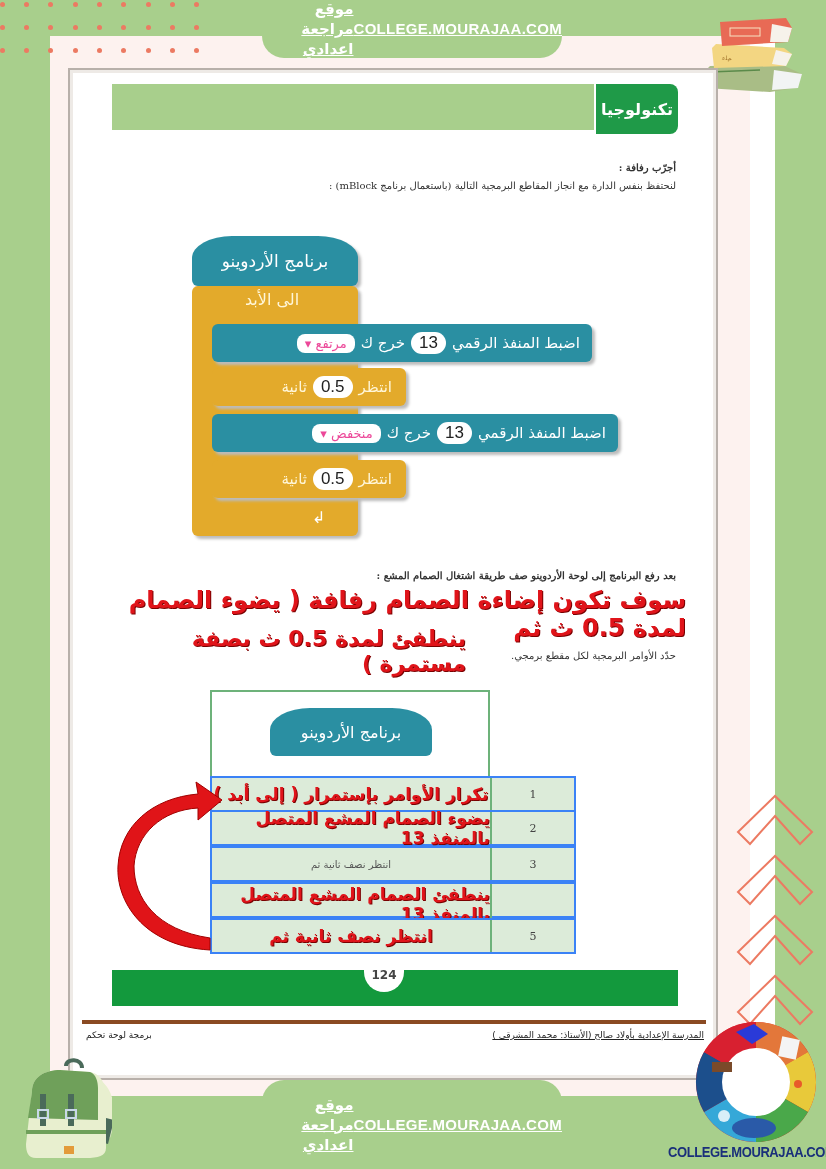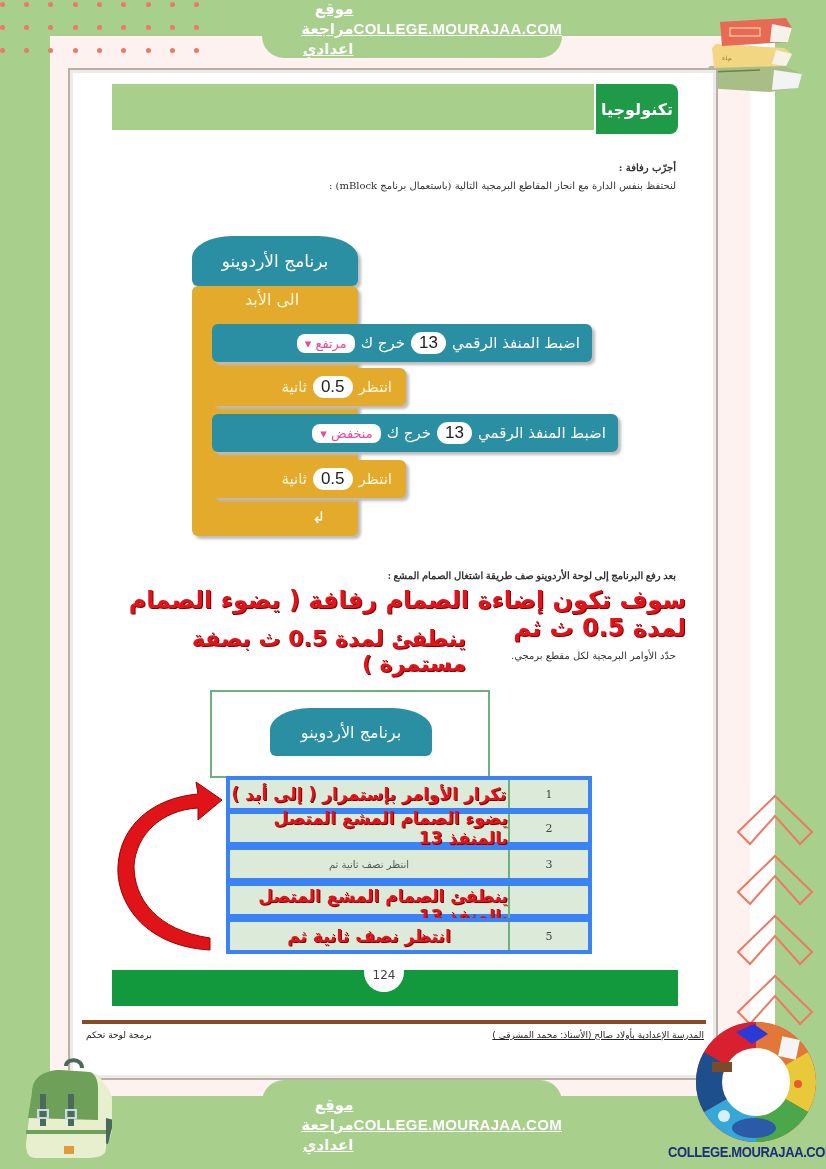--- a/index.html
+++ b/index.html
@@ -45,29 +45,29 @@
   .cmd-yellow { position: absolute; height: 38px; background: #e3aa2b; border-radius: 6px; color: #fff6d8; font-size: 15px; display: flex; align-items: center; gap: 6px; padding: 0 14px; direction: rtl; box-shadow: 3px 3px 3px #bcbcbc; }
   .pill { background: #fff; color: #222; border-radius: 14px; padding: 1px 8px; font-size: 17px; font-family: "Liberation Sans", sans-serif; }
   .dropdown { background: #fff; color: #ec4899; border-radius: 8px; padding: 2px 8px; font-size: 13px; }
 
   .answer { position: absolute; right: 30px; color: #e0141a; font-weight: bold; direction: rtl; text-align: right; font-size: 23px; text-shadow: 1px 1px 0 #7a0000; margin-left: 38px; }
 
   
   .table-wrap { position: absolute; left: 140px; top: 620px; width: 366px; }
   .tbl-head { position: absolute; left: 0; top: 0; width: 280px; height: 88px; border: 2px solid #6db27a; background: #fff; }
   .tbl-head .hat2 { position: absolute; left: 58px; top: 16px; width: 162px; height: 48px; background: #2a8fa2; border-radius: 40px 40px 6px 6px / 22px 22px 6px 6px; color: #fff; font-size: 16px; display: flex; align-items: center; justify-content: center; direction: rtl; }
-  .tbl-row { position: absolute; left: 16px; width: 366px; height: 36px; border: 4px solid #3b82f6; background: #dcebd9; display: flex; direction: ltr; }
+  .tbl-row { position: absolute; left: 0; width: 366px; height: 36px; border: 2px solid #3b82f6; background: #dcebd9; display: flex; direction: ltr; }
   .tbl-row .c-text { width: 280px; border-right: 2px solid #6db27a; display: flex; align-items: center; justify-content: center; direction: rtl; color: #e0141a; font-weight: bold; font-size: 17px; text-shadow: 1px 1px 0 #7a0000; }
   .tbl-row .c-text.plain { color: #555; font-weight: normal; font-size: 10px; text-shadow: none; }
   .tbl-row .c-num { flex: 1; display: flex; align-items: center; justify-content: center; color: #444; font-size: 11px; font-family: "DejaVu Serif", serif; }
 
   .arrow { position: absolute; left: 42px; top: 710px; width: 110px; height: 180px; }
 
   .page-bar { position: absolute; left: 42px; top: 900px; width: 566px; height: 36px; background: #13993d; }
-  .page-num { position: absolute; left: 294px; top: 888px; width: 40px; height: 34px; background: #fff; border-radius: 0 0 20px 20px; display: flex; align-items: center; justify-content: center; font-weight: normal; font-size: 12px; color: #444; }
+  .page-num { position: absolute; left: 294px; top: 888px; width: 40px; height: 34px; background: #fff; border-radius: 0 0 20px 20px; display: flex; align-items: center; justify-content: center; font-weight: bold; font-size: 12px; color: #444; }
 
   .footer-line { position: absolute; left: 12px; top: 950px; width: 624px; height: 4px; background: #8a4a22; }
   .footer-left { position: absolute; left: 16px; top: 960px; font-size: 9px; color: #222; direction: rtl; }
   .footer-right { position: absolute; right: 12px; top: 960px; font-size: 9px; color: #222; direction: rtl; text-decoration: underline; }
 
   
   .chev { position: absolute; left: 734px; width: 82px; height: 60px; }
   .books { position: absolute; left: 700px; top: 14px; width: 106px; height: 80px; }
   .backpack { position: absolute; left: 16px; top: 1058px; width: 96px; height: 106px; }
   .logo { position: absolute; left: 694px; top: 1020px; width: 124px; height: 124px; }
@@ -172,21 +172,21 @@
       <span class="dropdown"><span>منخفض</span> ▾</span>
     </div>
     <div class="cmd-yellow" style="left:20px; top:232px; width:194px;">
       <span>انتظر</span>
       <span class="pill">0.5</span>
       <span>ثانية</span>
     </div>
     <div class="forever-end">↲</div>
   </div>
 
-  <div class="instr" style="top:500px; font-weight:bold;font-family:Liberation Serif, serif;">بعد رفع البرنامج إلى لوحة الأردوينو صف طريقة اشتغال الصمام المشع :</div>
+  <div class="instr" style="top:500px; font-weight:bold;">بعد رفع البرنامج إلى لوحة الأردوينو صف طريقة اشتغال الصمام المشع :</div>
   <div class="answer" style="top:516px; font-size:24px;">سوف تكون إضاءة الصمام رفافة ( يضوء الصمام لمدة 0.5 ث ثم</div>
   <div class="answer" style="top:556px; right:250px; font-size:22px;">ينطفئ لمدة 0.5 ث بصفة مستمرة )</div>
   <div class="instr" style="top:580px; right:40px;">حدّد الأوامر البرمجية لكل مقطع برمجي.</div>
 
   <div class="table-wrap">
     <div class="tbl-head">
       <div class="hat2">برنامج الأردوينو</div>
     </div>
     <div class="tbl-row" style="top:86px;">
       <div class="c-text">تكرار الأوامر بإستمرار ( إلى أبد )</div>

